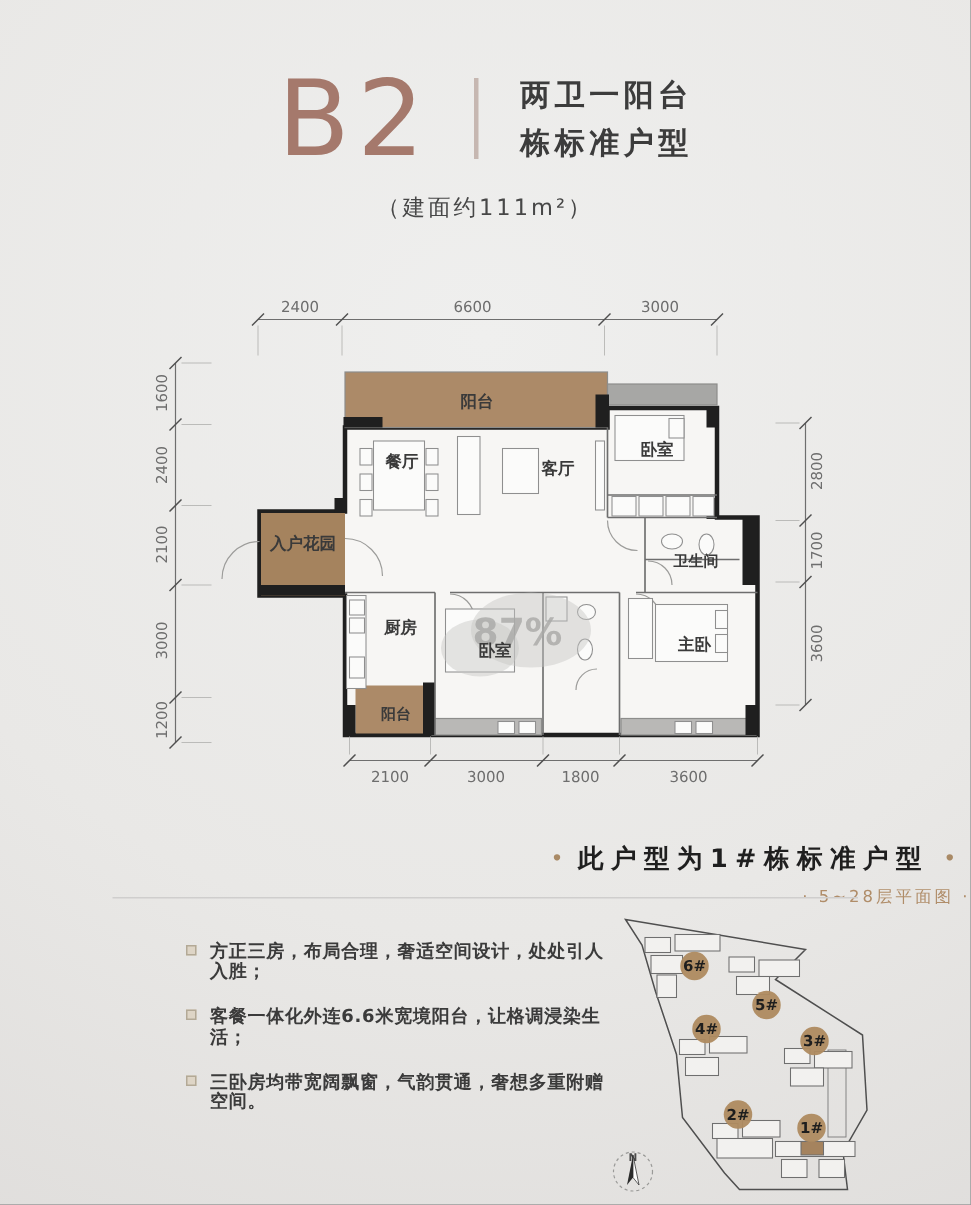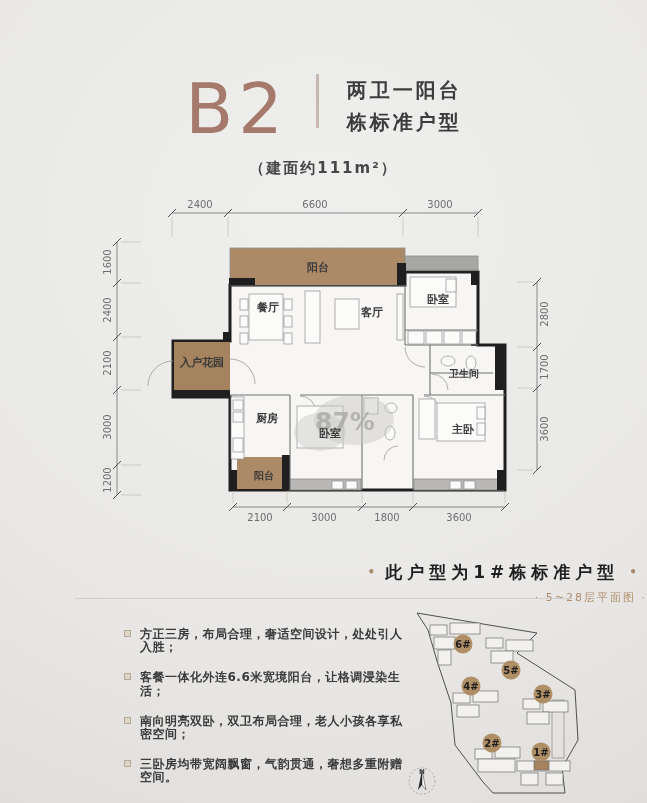--- a/index.html
+++ b/index.html
@@ -1,24 +1,24 @@
 <!DOCTYPE html>
 <html><head>
 <meta charset="utf-8">
 <style>
   html,body{margin:0;padding:0;background:#9a9a9a;}
   .page{position:relative;width:647px;height:803px;overflow:hidden;
         background:radial-gradient(120% 90% at 50% 28%, #efefee 0%, #e9e8e6 55%, #dedcda 100%);
         font-family:"DejaVu Sans","Liberation Sans",sans-serif;}
   .header{position:absolute;top:44px;left:0;right:0;text-align:center;}
-  .title-row{display:flex;justify-content:center;align-items:flex-start;margin-top:30px;}
+  .title-row{display:flex;justify-content:center;align-items:center;}
   .plan-code{font-size:70px;line-height:1;letter-spacing:5px;color:#a5796c;font-weight:400;}
   .vline{width:3px;height:54px;background:#c6b7b1;margin:0 28px;}
   .subtitle{text-align:left;font-size:20px;font-weight:700;color:#3c3c3c;letter-spacing:3px;line-height:1.6;}
-  .area-note{margin-top:15px;font-size:15px;color:#474747;letter-spacing:2px;font-weight:700;}
+  .area-note{margin-top:15px;font-size:15px;color:#474747;letter-spacing:2px;font-weight:400;}
   #fp{position:absolute;top:195px;left:0;}
   #sm{position:absolute;top:600px;left:396px;}
   .caption{position:absolute;top:561px;left:0;right:0;text-align:right;}
   .caption-main{font-size:17px;font-weight:700;color:#1f1f1f;letter-spacing:5px;}
   .caption-main .dot{color:#a98a66;font-size:12px;vertical-align:2px;margin:0 10px;letter-spacing:0;}
   .caption-sub{margin-top:6px;font-size:11px;color:#b08d69;letter-spacing:2px;}
   .divider{position:absolute;top:598px;left:75px;width:497px;height:1px;background:#cfcecd;}
   .features{position:absolute;top:628px;left:84px;width:328px;list-style:none;margin:0;padding:0;}
   .features li{display:flex;align-items:flex-start;margin-bottom:17px;
                font-size:12px;font-weight:700;color:#3b3b3b;letter-spacing:0.5px;line-height:1.1;padding-left:40px;}
@@ -196,24 +196,20 @@
       <li>
         <span class="bullet"></span>
         <span>方正三房，布局合理，奢适空间设计，处处引人入胜；</span>
       </li>
       <li>
         <span class="bullet"></span>
         <span>客餐一体化外连6.6米宽境阳台，让格调浸染生活；</span>
       </li>
       <li>
         <span class="bullet"></span>
-        <span>南向明亮双卧，双卫布局合理，老人小孩各享私密空间；</span>
-      </li>
-      <li>
-        <span class="bullet"></span>
         <span>三卧房均带宽阔飘窗，气韵贯通，奢想多重附赠空间。</span>
       </li>
     </ul>
 
   <svg id="sm" width="250" height="203" viewBox="396 600 250 203">
       <polygon points="417,613 537,633 517,653 575,690 578,740 562,768 565,793 493,793 483,782 455,745 451,703 437,661 428,630" fill="none" stroke="#4f4f4f" stroke-width="1"></polygon>
       <rect x="552" y="700" width="12" height="58" fill="none" stroke="#7a7a7a" stroke-width="0.6"></rect>
       <rect x="430" y="625" width="17" height="10" fill="#f2f1ef" stroke="#6f6f6f" stroke-width="0.7"></rect>
       <rect x="450" y="623" width="30" height="11" fill="#f2f1ef" stroke="#6f6f6f" stroke-width="0.7"></rect>
       <rect x="434" y="637" width="21" height="12" fill="#f2f1ef" stroke="#6f6f6f" stroke-width="0.7"></rect>

